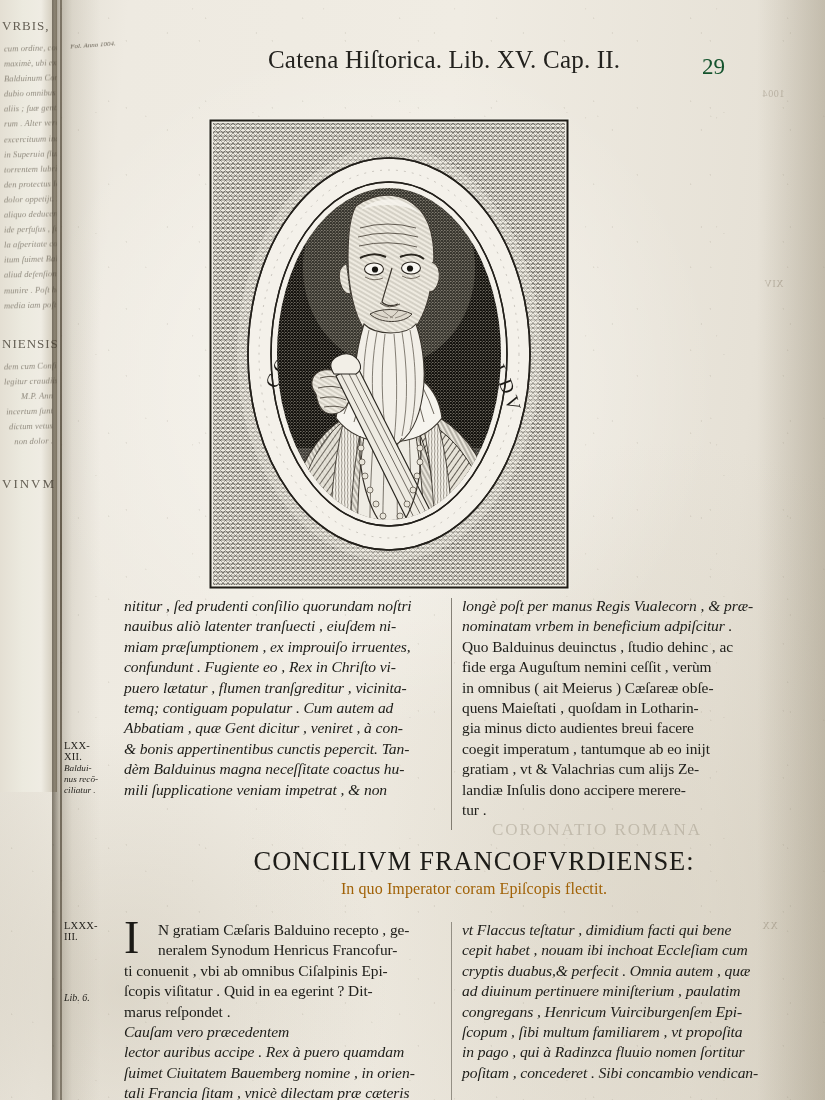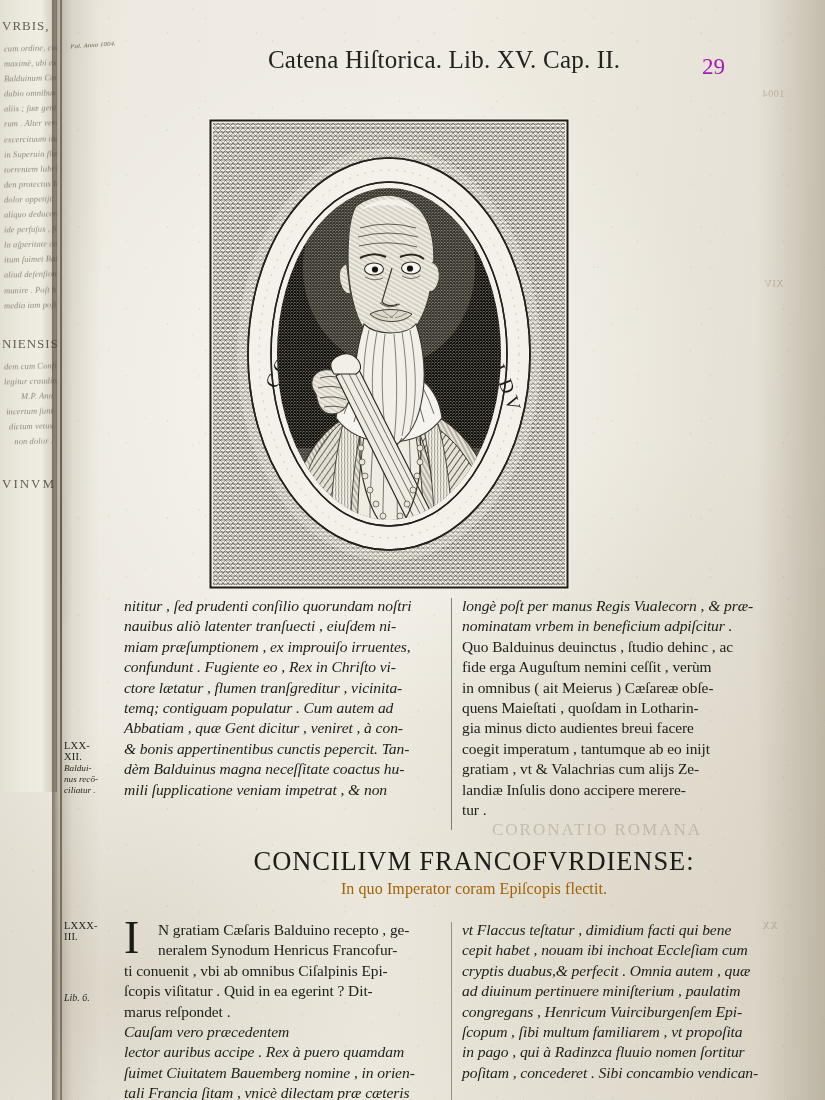--- a/index.html
+++ b/index.html
@@ -53,21 +53,21 @@
     background:linear-gradient(270deg,rgba(150,140,118,.40) 0%,rgba(0,0,0,0) 100%);}
 
   
   #recto{position:absolute;left:62px;top:0;width:763px;height:1100px;}
 
   
   #head{position:absolute;left:0;top:46px;width:620px;height:42px;}
   #headtitle{position:absolute;left:206px;top:0;font-size:25px;
     letter-spacing:.2px;white-space:nowrap;color:#23221e;
     font-family:"Liberation Serif","DejaVu Serif",serif;}
-  #pagenum{position:absolute;left:640px;top:8px;font-size:23px;color:#a21caf;text-align:right;}
+  #pagenum{position:absolute;left:640px;top:8px;font-size:23px;color:#14532d;text-align:right;}
 
   
   #handnote{position:absolute;left:8px;top:42px;width:46px;
     font-size:7px;line-height:7.5px;color:#534c3f;font-style:italic;
     transform:rotate(-4deg);opacity:.85;text-align:center;filter:blur(.2px);}
   
   .ghost{position:absolute;color:rgba(110,100,80,.34);font-size:10px;
     letter-spacing:.6px;transform:scaleX(-1);pointer-events:none;filter:blur(.5px);}
 
   
@@ -409,21 +409,21 @@
     </div>
 
     <div id="colrule"></div>
     <div id="colrule2"></div>
 
     <div class="col colL" style="top:596px;" id="col-left-top">
         <div class="tline ital">nititur , ſed prudenti conſilio quorundam noſtri</div>
         <div class="tline ital">nauibus aliò latenter tranſuecti , eiuſdem ni-</div>
         <div class="tline ital">miam præſumptionem , ex improuiſo irruentes,</div>
         <div class="tline ital">confundunt . Fugiente eo , Rex in Chriſto vi-</div>
-        <div class="tline ital">ctore lætatur , flumen tranſgreditur , vicinita-</div>
+        <div class="tline ital">puero lætatur , flumen tranſgreditur , vicinita-</div>
         <div class="tline ital">temq; contiguam populatur . Cum autem ad</div>
         <div class="tline ital">Abbatiam , quæ Gent dicitur , veniret , à con-</div>
         <div class="tline ital">&amp; bonis appertinentibus cunctis pepercit. Tan-</div>
         <div class="tline ital">dèm Balduinus magna neceſſitate coactus hu-</div>
         <div class="tline ital">mili ſupplicatione veniam impetrat , &amp; non</div>
       </div>
 
     <div class="col colR" style="top:596px;" id="col-right-top">
         <div class="tline ital">longè poſt per manus Regis Vualecorn , &amp; præ-</div>
         <div class="tline ital">nominatam vrbem in beneficium adpiſcitur .</div>

